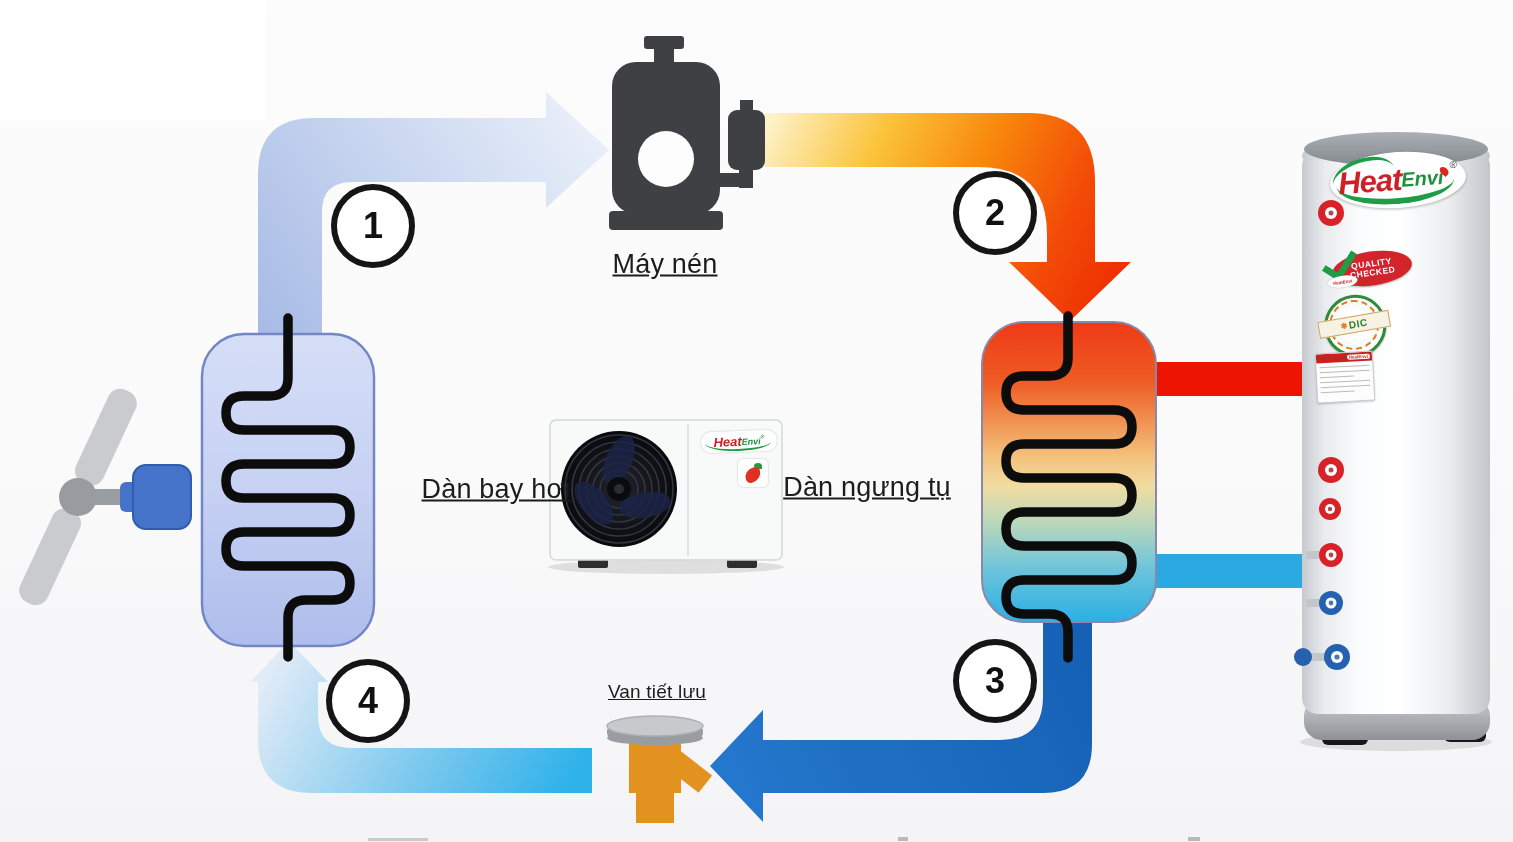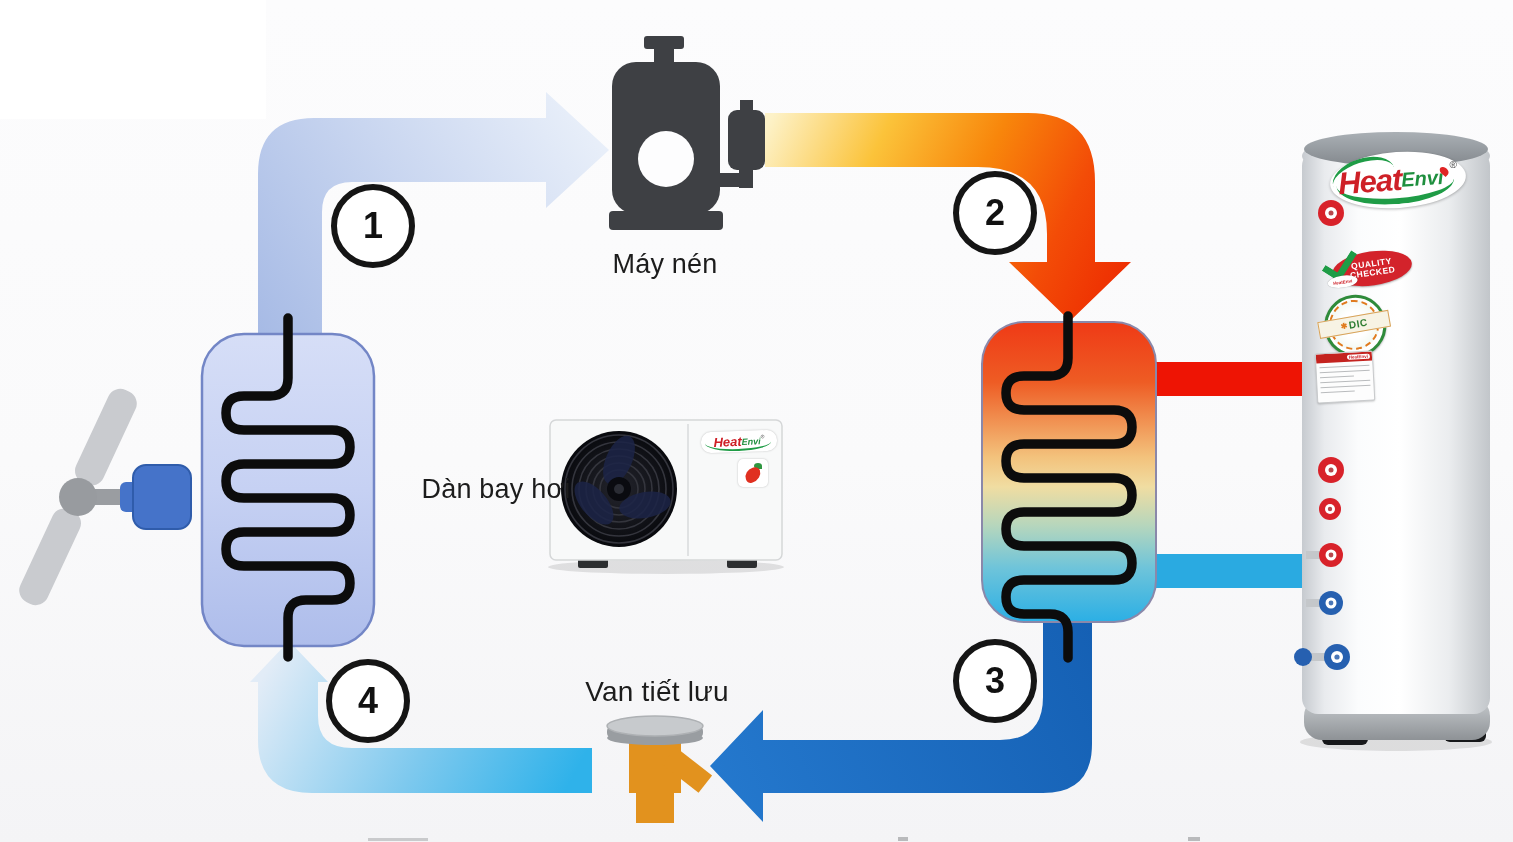--- a/index.html
+++ b/index.html
@@ -4,23 +4,23 @@
 <style>
   html,body{margin:0;padding:0;background:#e8e8ea;}
   #canvas{
     position:relative;width:1513px;height:842px;overflow:hidden;
     background:linear-gradient(180deg,#fcfcfd 0%,#fafafb 55%,#f4f4f6 100%);
     font-family:"Liberation Sans",sans-serif;
   }
   #scene{position:absolute;left:0;top:0;}
   .lbl{
     position:absolute;transform:translate(-50%,-50%);
-    font-size:27px;color:#1c1c1c;white-space:nowrap;letter-spacing:.2px;
-  }
-  .lbl.small{font-size:28px;}
+    font-size:27px;color:#1c1c1c;white-space:nowrap;letter-spacing:.2px;text-decoration:underline;
+  }
+  .lbl.small{font-size:19px;}
   .step{
     position:absolute;width:84px;height:84px;box-sizing:border-box;
     border:6px solid #151515;border-radius:50%;background:#fff;
     display:flex;align-items:center;justify-content:center;
     font-weight:bold;font-size:36px;color:#111;
   }
   
   .tank-logo{
     position:absolute;left:1330px;top:152px;width:136px;height:56px;
     background:#fff;border-radius:50%;box-shadow:0 1px 3px rgba(0,0,0,.28);
@@ -319,20 +319,21 @@
     </div>
   <div class="step" style="left:953px;top:639px;">
       <span>3</span>
     </div>
   <div class="step" style="left:326px;top:659px;">
       <span>4</span>
     </div>
 
   <div class="lbl" style="left:665px;top:264px;">Máy nén</div>
   <div class="lbl" style="left:496px;top:489px;">Dàn bay hơi</div>
+  <div class="lbl" style="left:867px;top:487px;">Dàn ngưng tụ</div>
   <div class="lbl small" style="left:657px;top:692px;">Van tiết lưu</div>
 
   <div class="tank-logo">
     <span class="swoosh"></span>
     <span class="swoosh-top"></span>
     <span class="brand-heat">Heat</span>
     <span class="brand-envi">Envi</span>
     <span class="flame"></span>
     <span class="brand-reg">®</span>
   </div>

